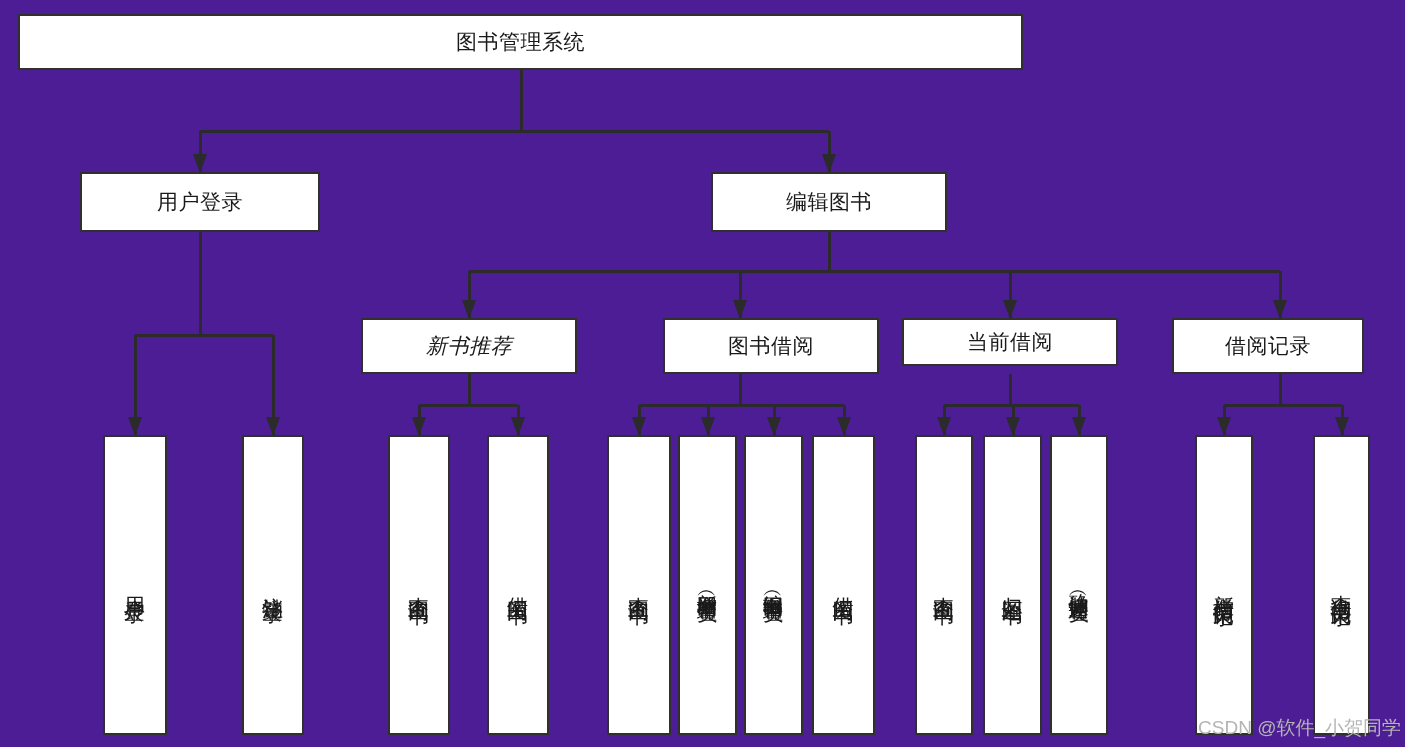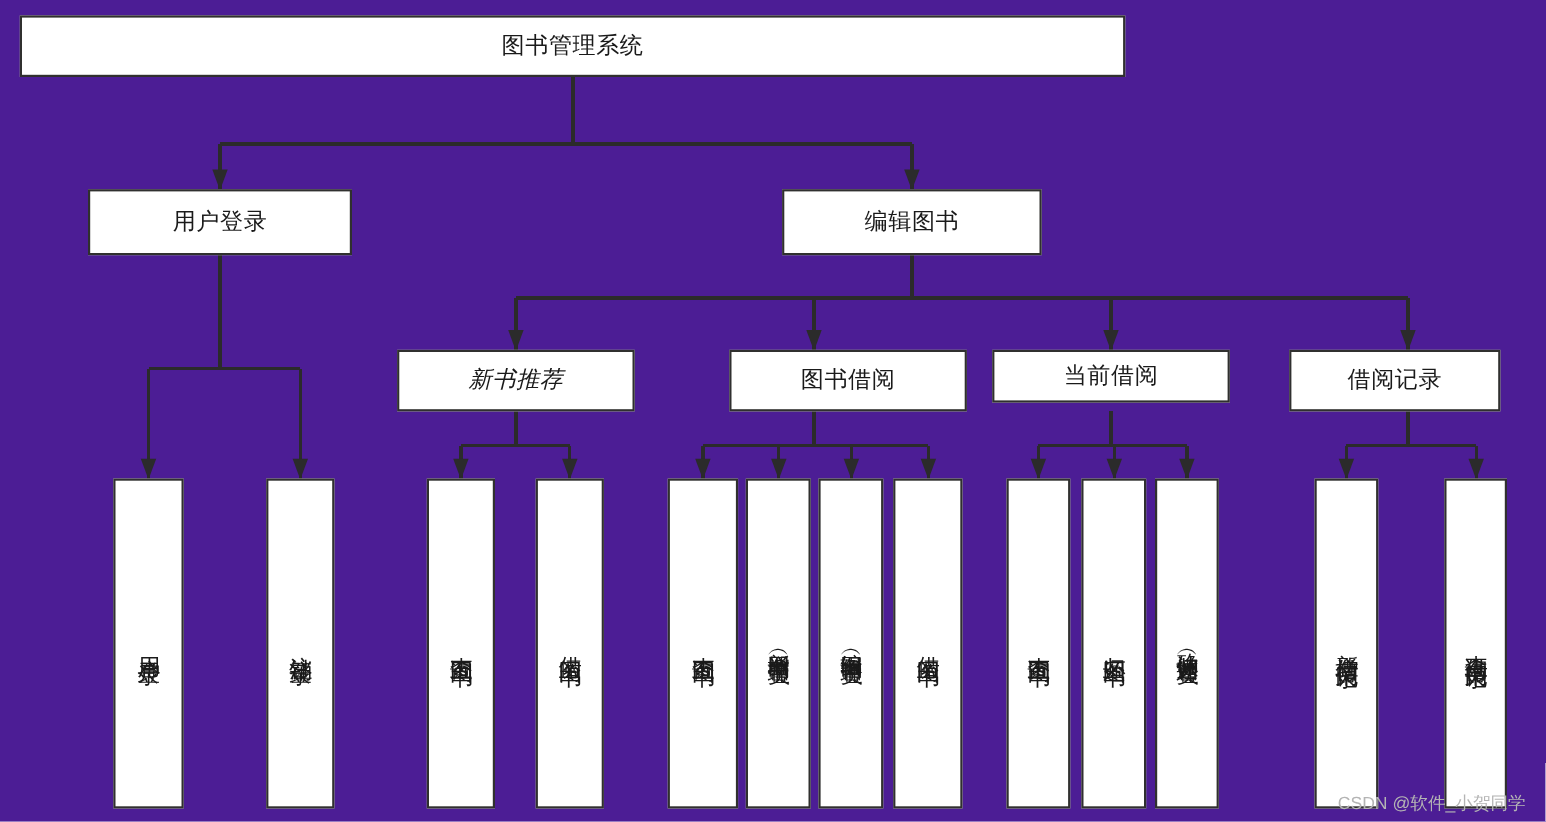--- a/index.html
+++ b/index.html
@@ -54,23 +54,23 @@
     font-size: 21px;
     letter-spacing: 2.5px;
     line-height: 1;
   }
   .v-node.small .node-label {
     font-size: 20px;
     letter-spacing: 1.5px;
   }
   .watermark {
     position: absolute;
-    right: 18px;
+    right: 4px;
     bottom: 6px;
-    font-size: 16px;
+    font-size: 19px;
     color: #b4b4b4;
     z-index: 5;
     white-space: nowrap;
     font-family: "Liberation Sans", "DejaVu Sans", sans-serif;
   }
 </style>
 </head>
 <body>
 
 <div id="canvas">

